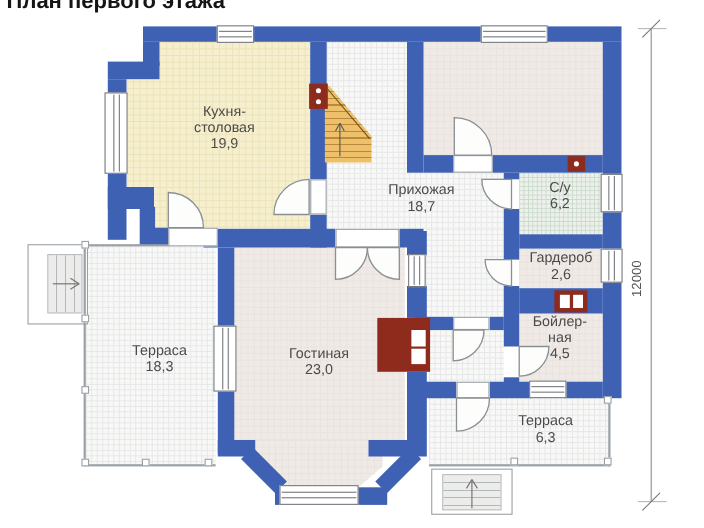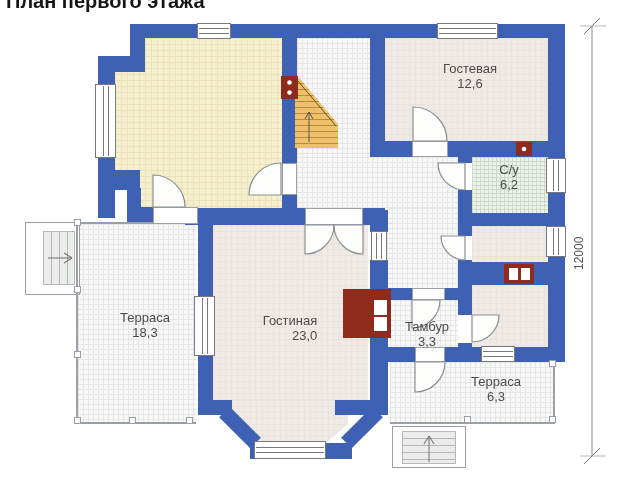--- a/index.html
+++ b/index.html
@@ -178,35 +178,45 @@
     </g>
     <g stroke="#8a8f94" stroke-width="1">
       <line x1="592" y1="26" x2="592" y2="456"></line>
       <line x1="580" y1="26" x2="606" y2="26" stroke="#b5b8bb"></line>
       <line x1="580" y1="456" x2="606" y2="456" stroke="#b5b8bb"></line>
       <line x1="584" y1="34" x2="600" y2="18" stroke="#777"></line>
       <line x1="584" y1="464" x2="600" y2="448" stroke="#777"></line>
     </g>
   </svg>
 
-  <div class="rlabel" style="left:470px;top:77px;">
-    <span>Гостевая</span>
-    <span class="area">12,6</span>
+  <div class="rlabel" style="left:204px;top:116px;">
+    <span>Кухня-
+столовая</span>
+    <span class="area">19,9</span>
+  </div>
+  <div class="rlabel" style="left:383px;top:180px;">
+    <span>Прихожая</span>
+    <span class="area">18,7</span>
   </div>
   <div class="rlabel" style="left:509px;top:178px;">
     <span>С/у</span>
     <span class="area">6,2</span>
   </div>
-  <div class="rlabel" style="left:290px;top:329px;text-align:right;">
+  <div class="rlabel" style="left:510px;top:242px;">
+    <span>Гардероб</span>
+    <span class="area">2,6</span>
+  </div>
+  <div class="rlabel" style="left:509px;top:307px;">
+    <span>Бойлер-
+ная</span>
+    <span class="area">4,5</span>
+  </div>
+  <div class="rlabel" style="left:290px;top:329px;">
     <span>Гостиная</span>
     <span class="area">23,0</span>
-  </div>
-  <div class="rlabel" style="left:427px;top:335px;">
-    <span>Тамбур</span>
-    <span class="area">3,3</span>
   </div>
   <div class="rlabel" style="left:145px;top:326px;">
     <span>Терраса</span>
     <span class="area">18,3</span>
   </div>
   <div class="rlabel" style="left:496px;top:390px;">
     <span>Терраса</span>
     <span class="area">6,3</span>
   </div>
 

